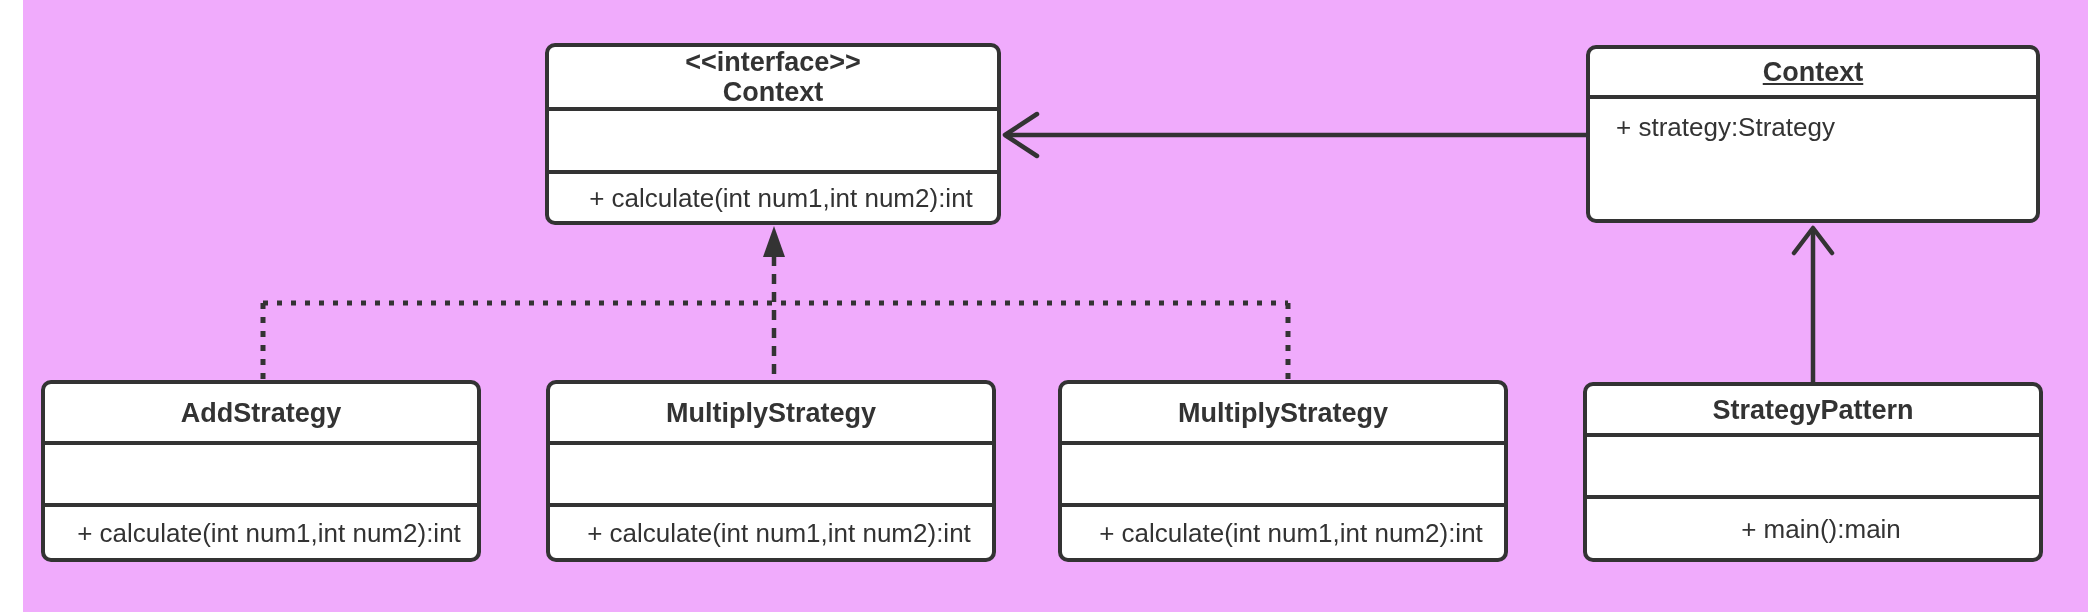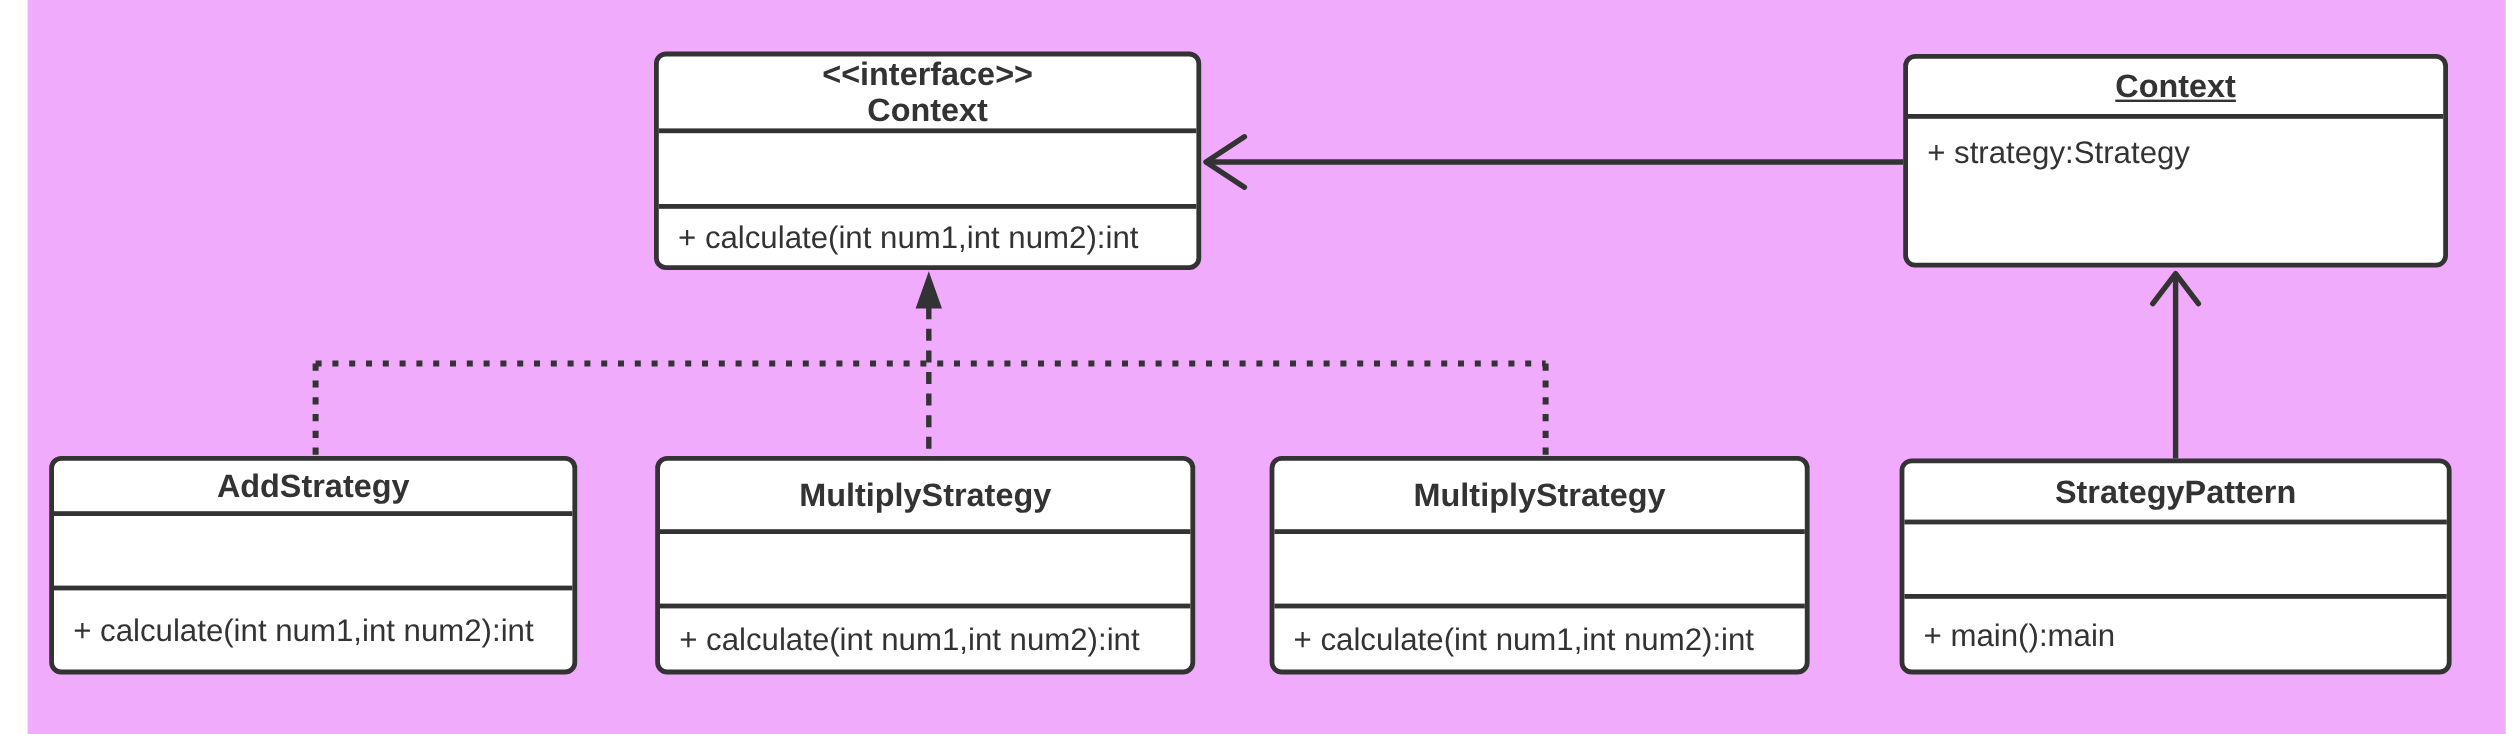--- a/index.html
+++ b/index.html
@@ -56,27 +56,28 @@
     justify-content: center;
     padding-left: 16px;
     font-size: 26px;
     line-height: 30px;
     white-space: nowrap;
   }
   .c-attrs {
     display: flex;
     flex-direction: column;
     justify-content: center;
-    padding-left: 16px;
+    padding-left: 26px;
     font-size: 26px;
     line-height: 30px;
     white-space: nowrap;
   }
   .c-methods {
     flex: 1;
+    align-items: center;
   }
 </style>
 </head>
 <body>
 
 <div class="canvas">
 
   <svg class="wires" width="2088" height="612" viewBox="0 0 2088 612">
 
     <line x1="984" y1="135" x2="1563" y2="135" stroke="#333333" stroke-width="4.5"></line>
@@ -108,21 +109,21 @@
   <div class="uml-class" style="left:1563px; top:45px; width:454px; height:178px;">
     <div class="compartment c-title" style="height:46px;text-decoration:underline;">
       <div>Context</div>
     </div>
     <div class="compartment c-attrs" style="height:60px;">
       <div>+ strategy:Strategy</div>
     </div>
   </div>
 
   <div class="uml-class" style="left:18px; top:380px; width:440px; height:182px;">
-    <div class="compartment c-title" style="height:42px;">
+    <div class="compartment c-title" style="height:57px;">
       <div>AddStrategy</div>
     </div>
     <div class="compartment c-attrs" style="height:62px;"></div>
     <div class="compartment c-members c-methods">
       <div>+ calculate(int num1,int num2):int</div>
     </div>
   </div>
 
   <div class="uml-class" style="left:523px; top:380px; width:450px; height:182px;">
     <div class="compartment c-title" style="height:57px;">

